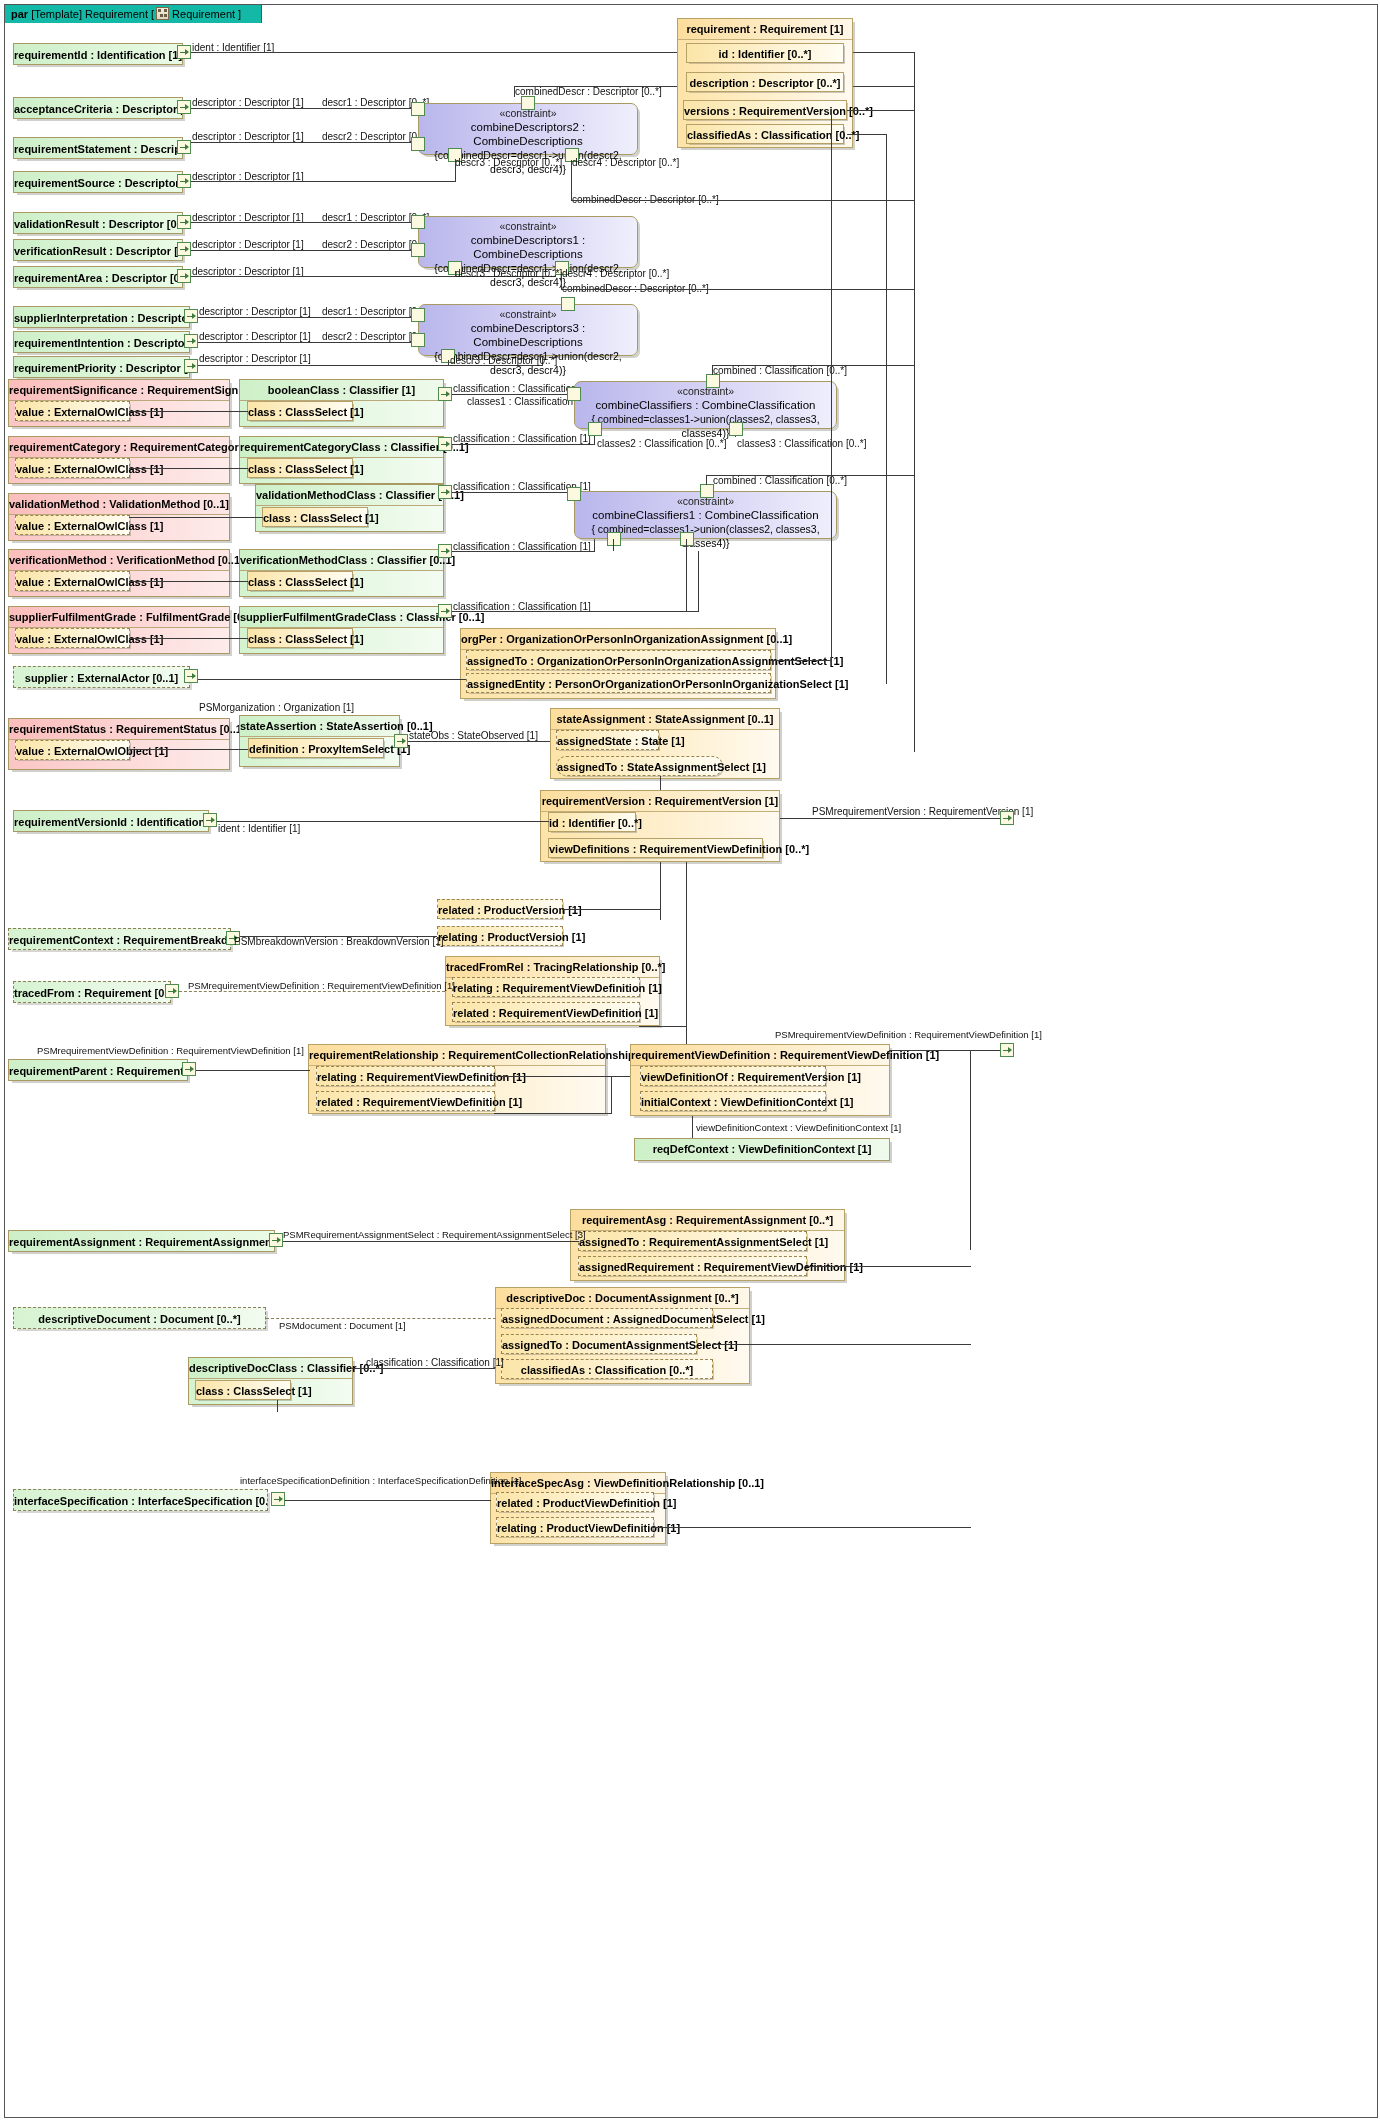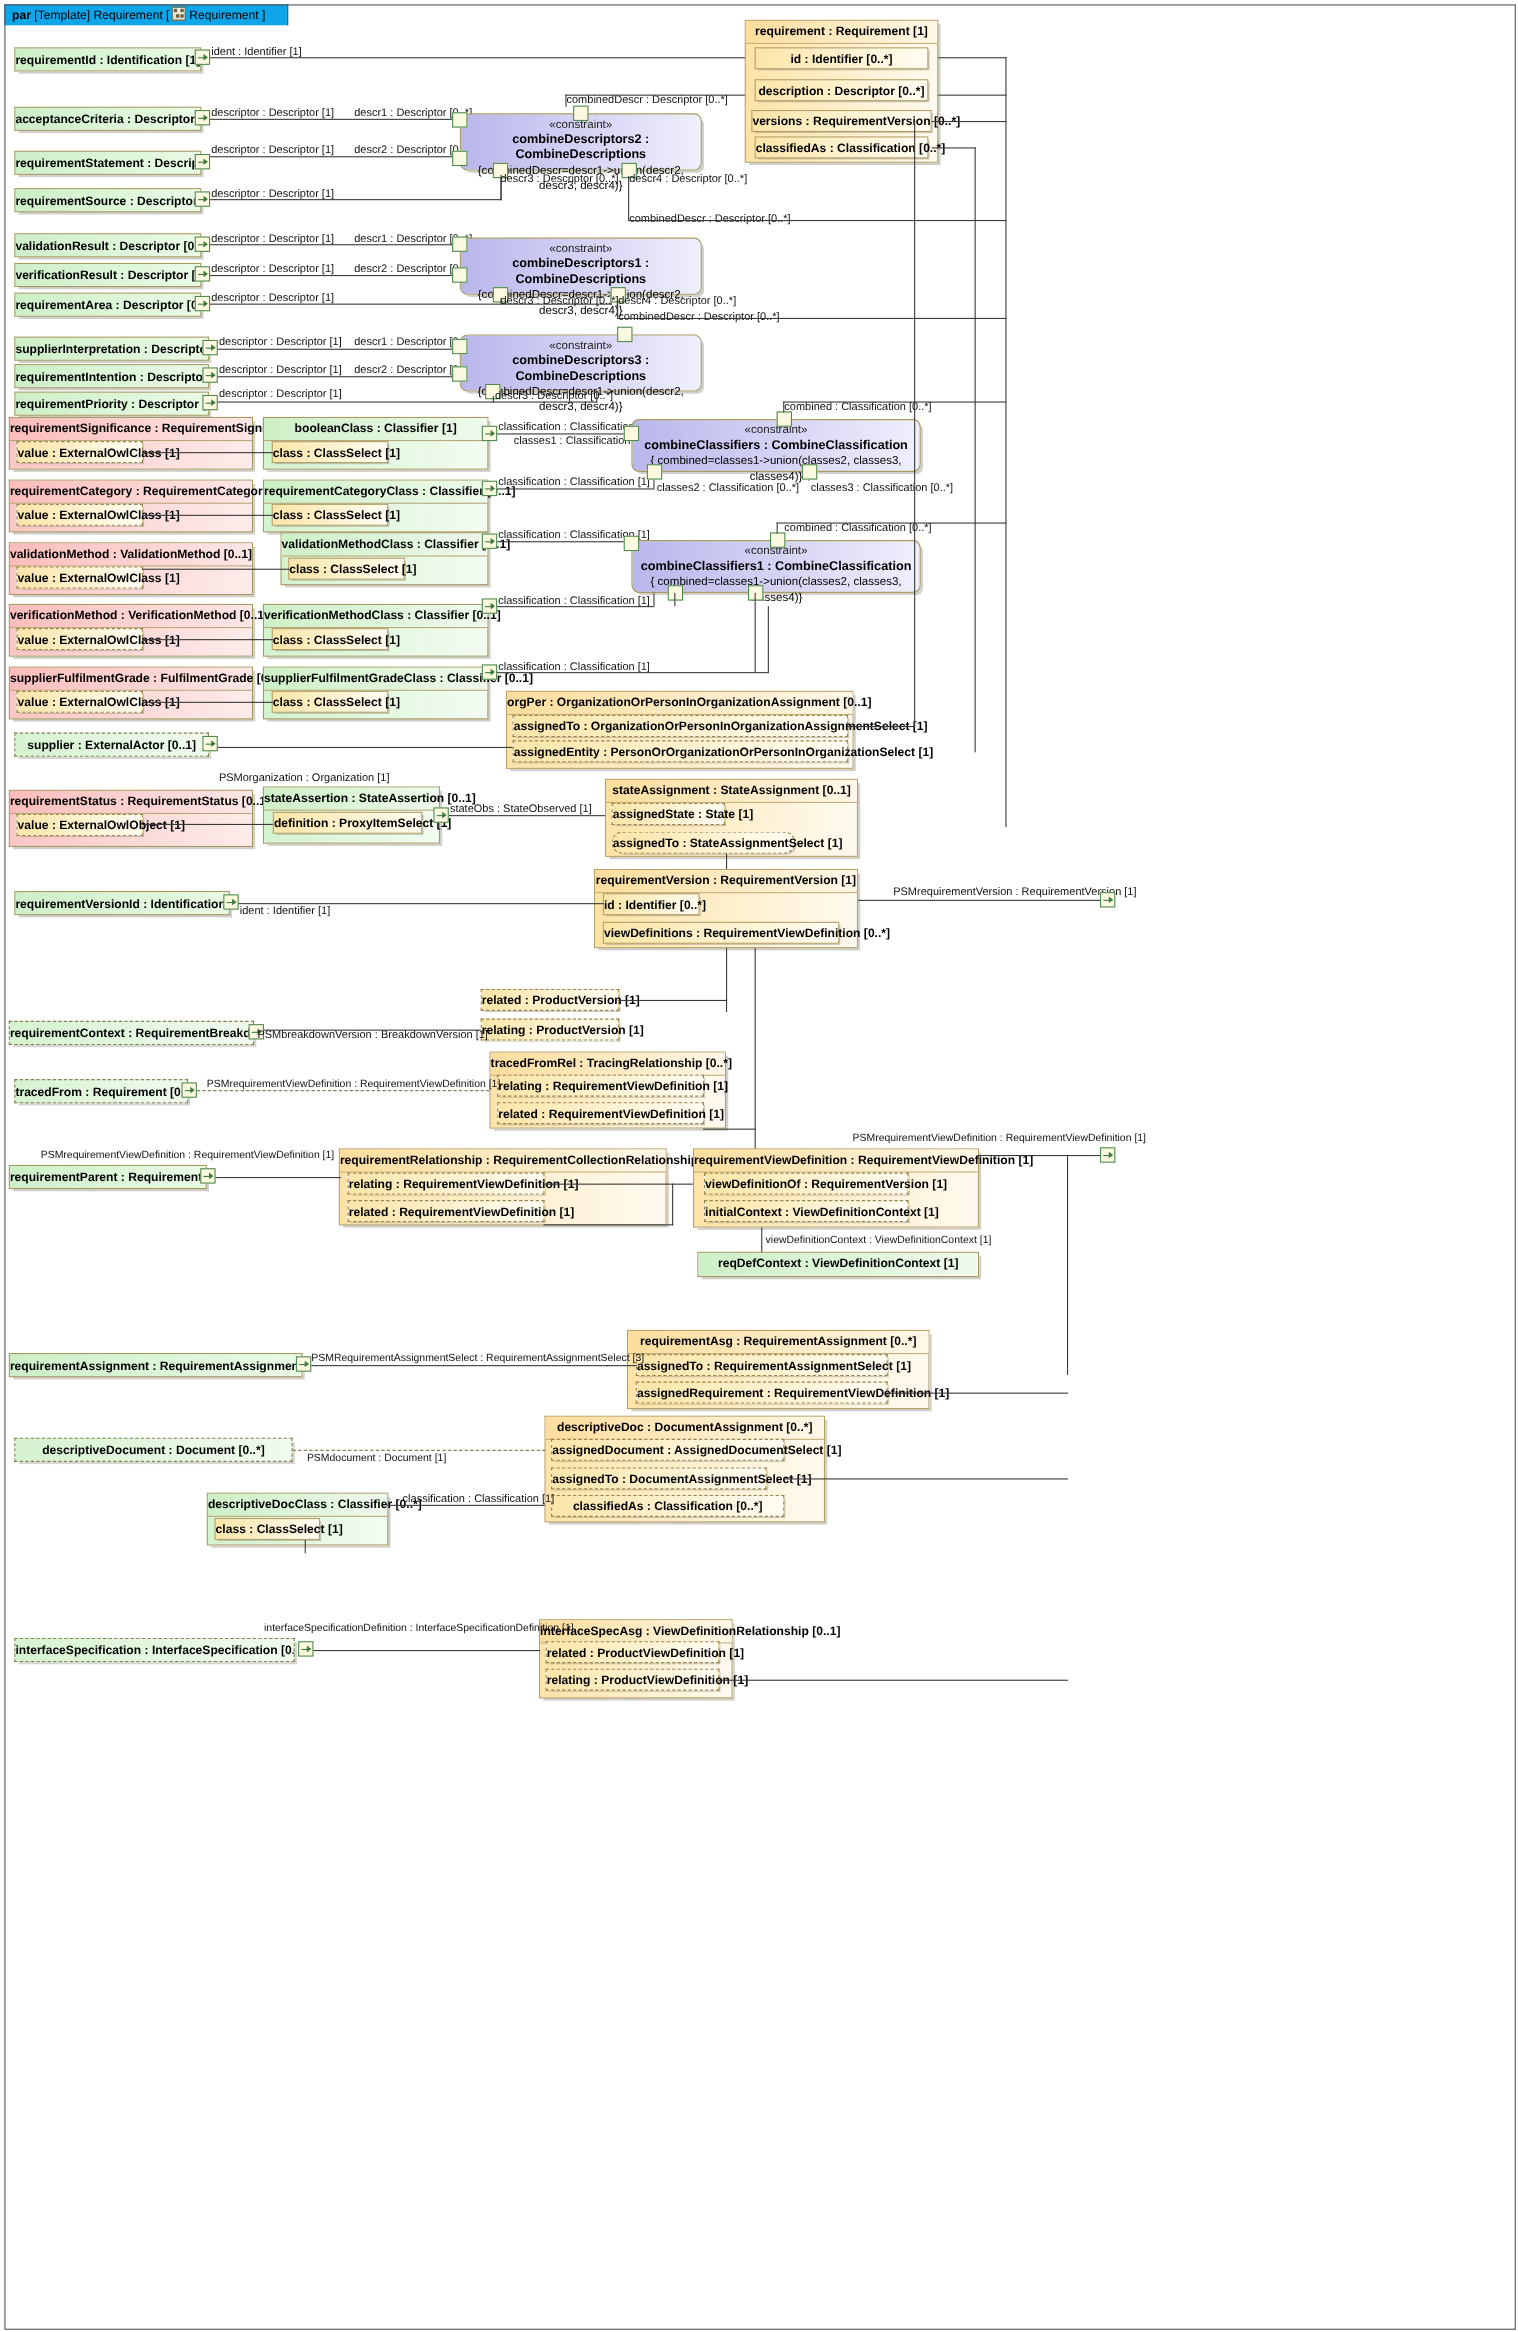--- a/index.html
+++ b/index.html
@@ -1,21 +1,21 @@
 <!DOCTYPE html>
 <html><head>
 <meta charset="utf-8">
 <style>
   html,body{margin:0;padding:0;background:#ffffff;}
   body{font-family:"Liberation Sans", sans-serif;}
   #canvas{position:relative;width:1380px;height:2120px;overflow:hidden;background:#fff;}
 
   
   .frame{position:absolute;border:1px solid #555;background:transparent;}
-  .frame-tab{position:absolute;background:#0ea5e9;border:1px solid #555;border-bottom:none;
+  .frame-tab{position:absolute;background:#14b8a6;border:1px solid #555;border-bottom:none;
      height:18px;line-height:18px;font-size:11px;padding:0 8px 0 6px;white-space:nowrap;
      border-radius:0 0 0 0;}
   .frame-tab .bold{font-weight:bold;}
   .tabicon{display:inline-block;width:11px;height:11px;vertical-align:-2px;margin:0 3px 0 2px;
      border:1px solid #7a6a4a;background:
        linear-gradient(#f3efe0,#ded6be);position:relative;}
   .tabicon:before{content:"";position:absolute;left:1px;top:1px;width:3px;height:3px;background:#6b5e44;}
   .tabicon:after{content:"";position:absolute;right:1px;top:1px;width:3px;height:3px;background:#6b5e44;box-shadow:-4px 5px 0 0 #6b5e44, 0 5px 0 0 #6b5e44;}
 
   
@@ -58,21 +58,21 @@
      text-align:center;white-space:nowrap;
      background:linear-gradient(to right,#fbe5a8,#fffdf3);border:1px solid #b6a068;
      box-shadow:2px 2px 0 -1px rgba(120,120,110,.38);line-height:20px;}
   .prop.dash{border:1px dashed #9a8450;}
 
   
   .purple{position:absolute;box-sizing:border-box;border:1px solid #a89a62;border-radius:7px;
      background:linear-gradient(to right,#b9b6ec,#f0effc);
      box-shadow:3px 3px 0 -1px rgba(120,120,110,.35);text-align:center;}
   .purple .ster{font-size:10.5px;color:#222;line-height:13px;margin-top:3px;}
-  .purple .nm{font-size:11.5px;font-weight:bold;line-height:14px;}
+  .purple .nm{font-size:11.5px;font-weight:normal;line-height:14px;}
   .purple .expr{font-size:10.5px;line-height:14px;}
 
   
   .port{position:absolute;box-sizing:border-box;width:14px;height:14px;
      background:#fbfae0;border:1px solid #4f8a4f;}
   .port.arrow:after{content:"";position:absolute;left:2px;top:5.5px;width:8px;height:1px;background:#3f7a3f;}
   .port.arrow:before{content:"";position:absolute;left:7px;top:2.5px;width:0;height:0;
      border-left:4px solid #3f7a3f;border-top:3.5px solid transparent;border-bottom:3.5px solid transparent;}
 
   

